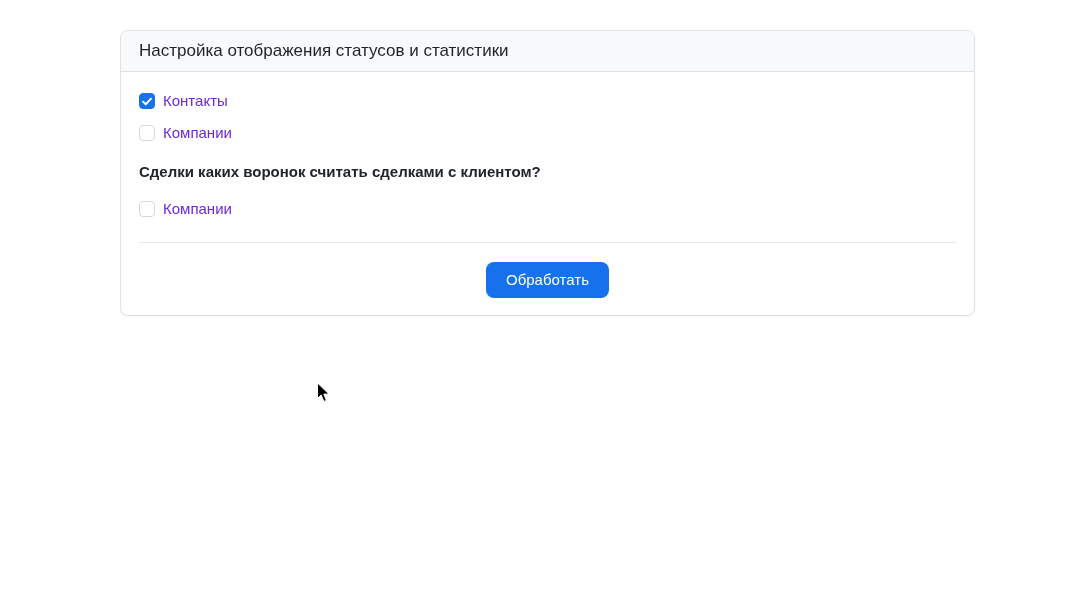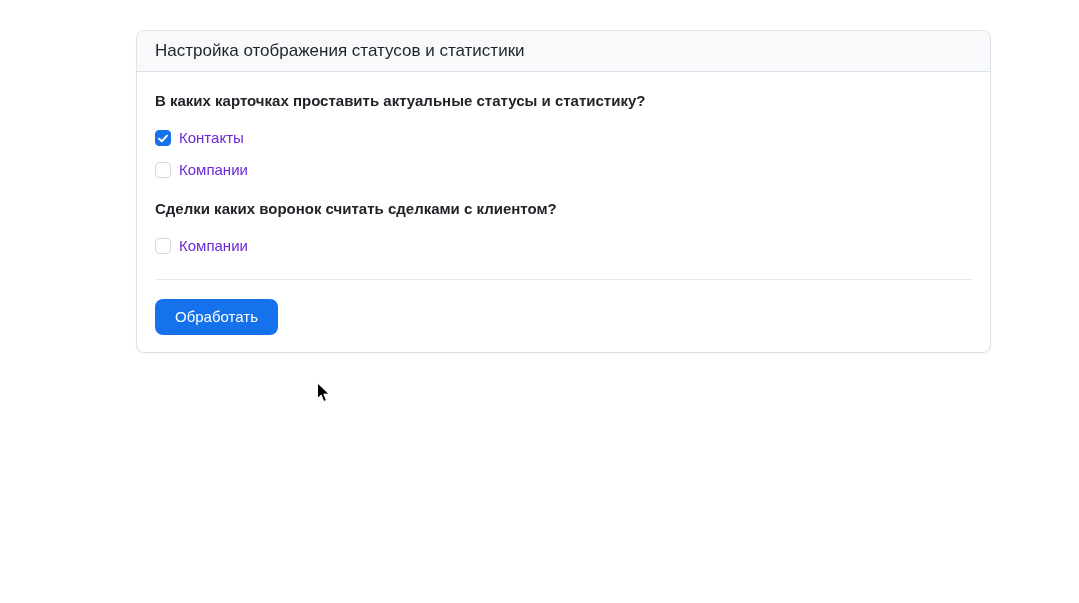--- a/index.html
+++ b/index.html
@@ -13,21 +13,21 @@
   html, body {
     width: 1079px; height: 603px;
     background: #ffffff;
     font-family: "Liberation Sans", "DejaVu Sans", sans-serif;
     color: var(--text);
     position: relative;
     overflow: hidden;
   }
   .panel {
     position: absolute;
-    left: 136px; top: 30px;
+    left: 120px; top: 30px;
     width: 855px;
     background: #ffffff;
     border: 1px solid var(--border);
     border-radius: 8px;
     box-shadow: 0 1px 2px rgba(0,0,0,0.04);
   }
   .panel-header {
     background: var(--header_bg);
     border-bottom: 1px solid var(--border);
     border-radius: 8px 8px 0 0;
@@ -79,21 +79,21 @@
     line-height: 18px;
     color: #6d28d9;
   }
   .divider {
     border: none;
     border-top: 1px solid var(--divider);
     margin: 24px 0 0 0;
   }
   .footer {
     display: flex;
-    justify-content: flex-start;
+    justify-content: center;
     margin-top: 19px;
   }
   .submit-button {
     background: var(--accent);
     color: #ffffff;
     border: none;
     border-radius: 8px;
     font-family: inherit;
     font-size: 15px;
     line-height: 18px;
@@ -113,21 +113,20 @@
 <body>
 
 <div class="panel">
   <div class="panel-header">
     <div class="panel-title">Настройка отображения статусов и статистики</div>
   </div>
 
   <div class="panel-body">
 
     <div class="section">
-      <div class="question">В каких карточках проставить актуальные статусы и статистику?</div>
 
       <div class="option">
         <span class="checkbox checked">
           <svg class="check" viewBox="0 0 12 10">
               <path d="M1.2 5.2 L4.5 8.3 L10.8 1.6" stroke="#ffffff" stroke-width="2.3" fill="none" stroke-linecap="round" stroke-linejoin="round"></path>
             </svg>
         </span>
         <span class="option-label">Контакты</span>
       </div>
 

